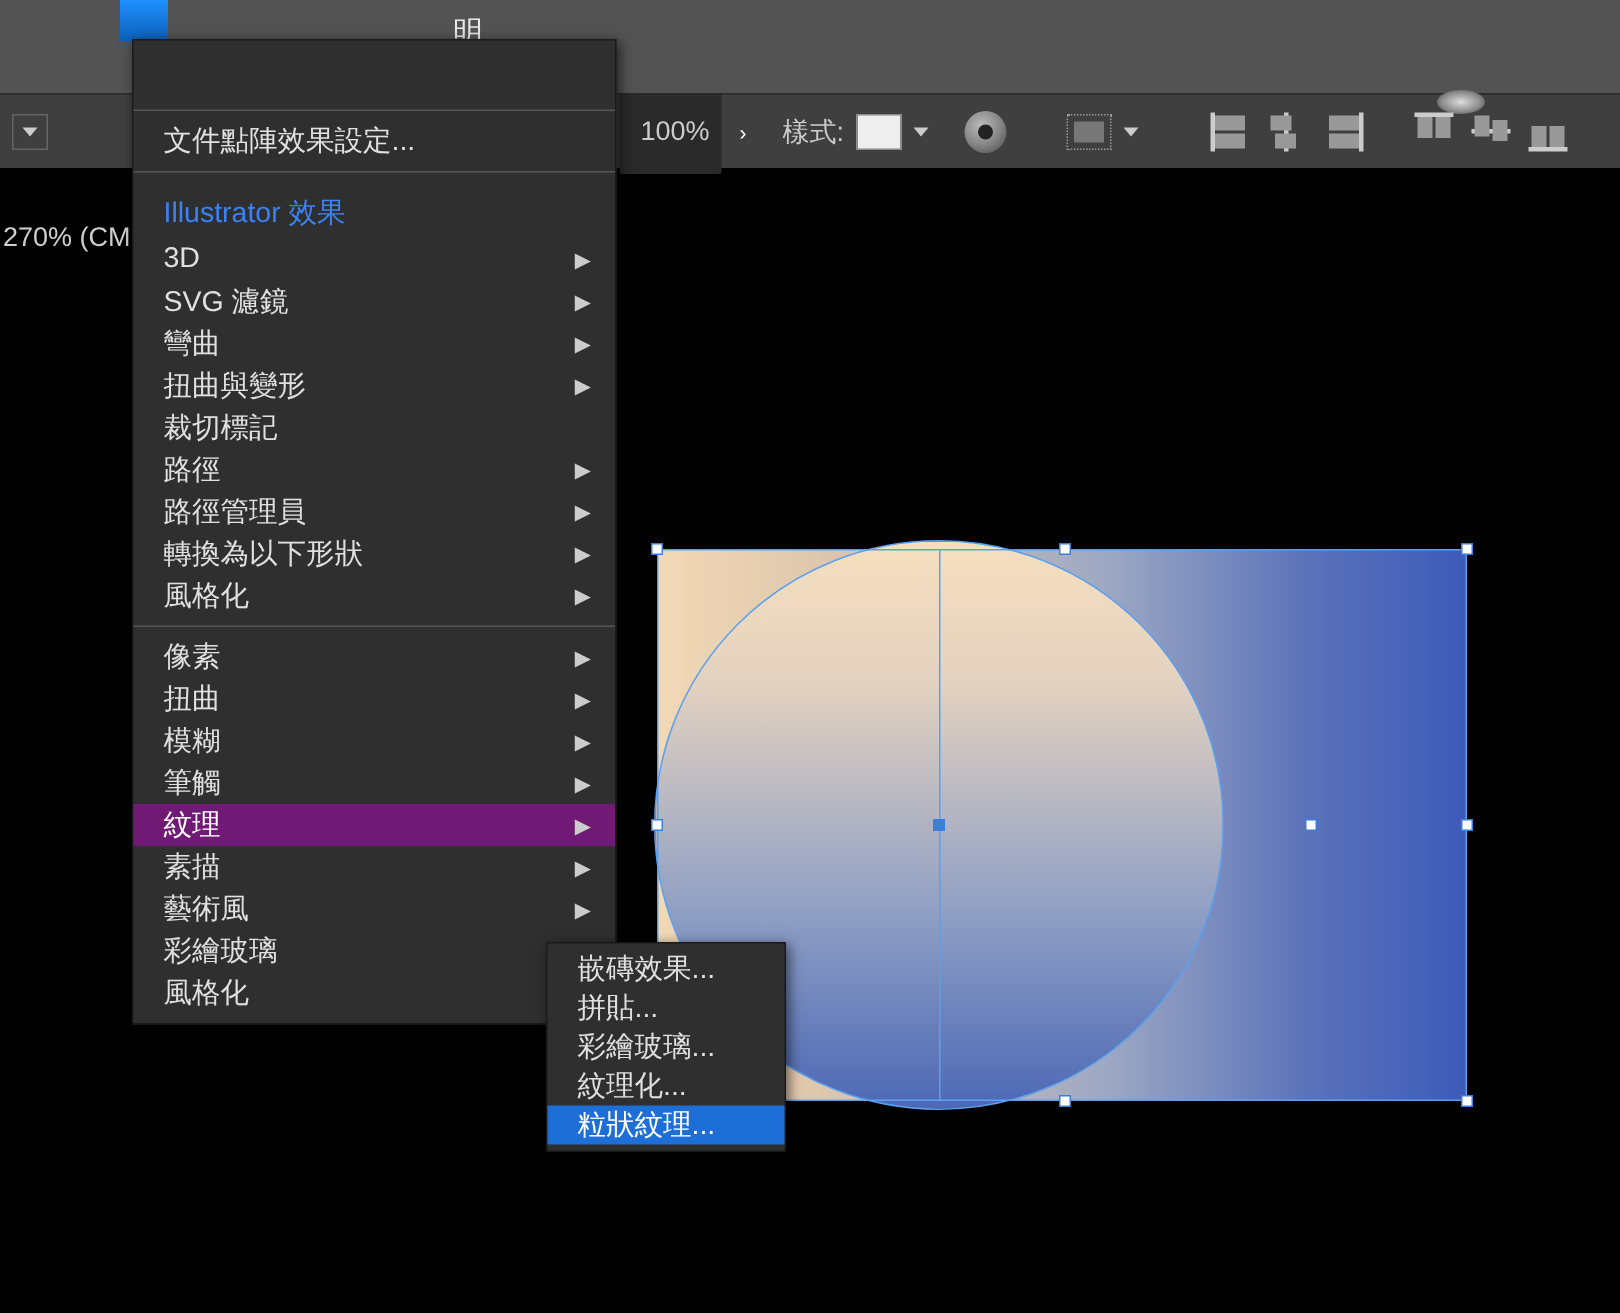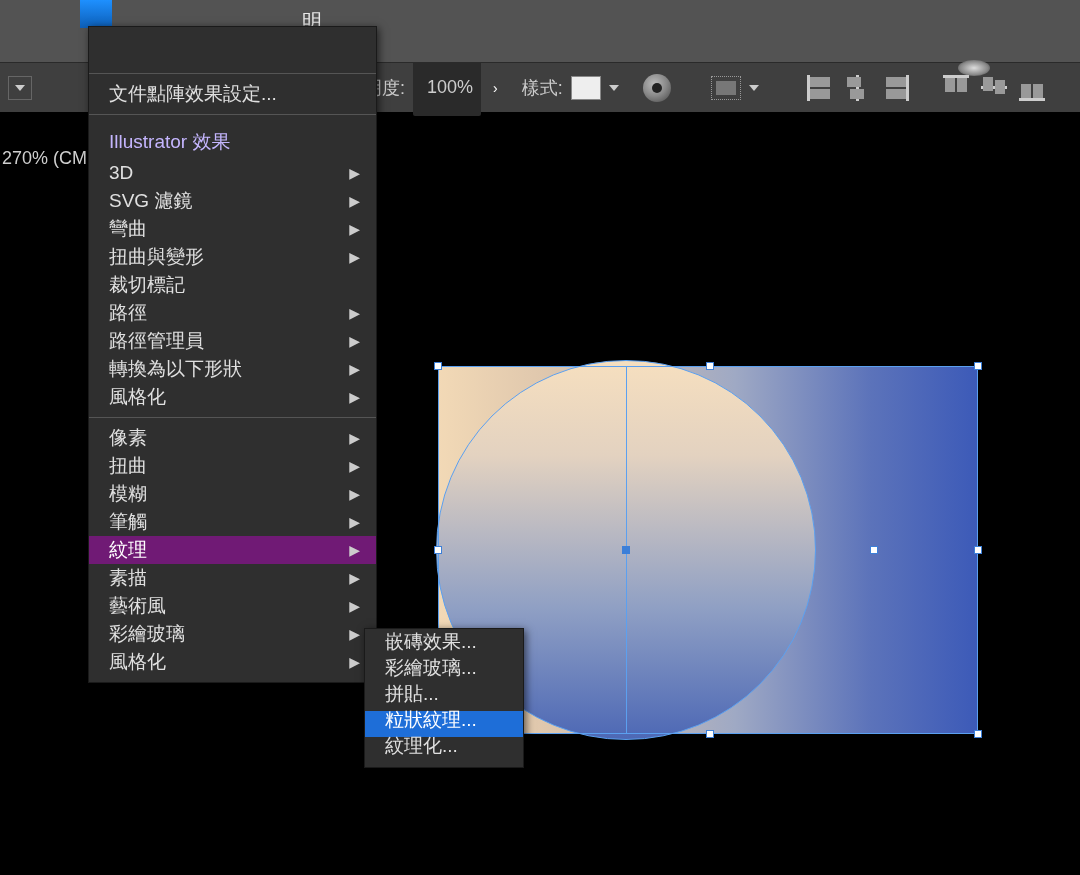--- a/index.html
+++ b/index.html
@@ -44,30 +44,30 @@
     
     .artwork { position: absolute; left: 438px; top: 196px; width: 540px; height: 368px; }
     .main-rect { position: absolute; inset: 0; background: linear-gradient(to right, #f2d9b6 0%, #dfc7ad 20%, #9fa9c4 55%, #5c73ba 80%, #3c5ab8 100%); }
     .circle { position: absolute; left: -2px; top: -6px; width: 380px; height: 380px; border-radius: 50%; background: linear-gradient(to bottom, #f6dfbf 0%, #e3d2c0 25%, #90a0c4 65%, #4d68b5 100%); border: 1px solid #5ba0f0; }
     .selection-outline { position: absolute; inset: 0; border: 1px solid #5ba0f0; }
     .mid-divider { position: absolute; left: 188px; top: 0; bottom: 0; width: 1px; background: #5ba0f0; }
     .handle { position: absolute; width: 8px; height: 8px; background: #fff; border: 1px solid #3c7fd8; }
     .handle.mid { background: #3c7fd8; }
     
     
-    .menu-dropdown { position: absolute; top: 26px; left: 88px; width: 289px; background: #2f2f2f; border: 1px solid #1a1a1a; box-shadow: 2px 2px 8px rgba(0,0,0,0.6); color: #e0e0e0; font-size: 19px; padding-bottom: 6px; z-index: 100; }
+    .menu-dropdown { position: absolute; top: 26px; left: 88px; width: 323px; background: #2f2f2f; border: 1px solid #1a1a1a; box-shadow: 2px 2px 8px rgba(0,0,0,0.6); color: #e0e0e0; font-size: 19px; padding-bottom: 6px; z-index: 100; }
     .menu-item { padding: 4px 16px 4px 20px; cursor: default; display: flex; justify-content: space-between; align-items: center; height: 28px; }
     .menu-item.with-shortcut { color: #ddd; }
     .menu-item.highlighted { background: #701a75; color: #fff; }
     .menu-sep { height: 1px; background: #555; margin: 6px 0; }
     .submenu-arrow { margin-left: auto; padding-left: 12px; color: #ccc; font-size: 14px; }
-    .section-header { color: #c4b5fd; padding: 8px 16px 4px 20px; font-size: 19px; }
+    .section-header { color: #3b82f6; padding: 8px 16px 4px 20px; font-size: 19px; }
     
     .submenu { position: absolute; top: 628px; left: 364px; width: 160px; background: #2f2f2f; border: 1px solid #1a1a1a; box-shadow: 2px 2px 8px rgba(0,0,0,0.6); color: #e0e0e0; font-size: 19px; z-index: 101; padding: 4px 0; }
-    .submenu .menu-item { height: 26px; align-items: flex-end; }
+    .submenu .menu-item { height: 26px; }
     .submenu .menu-item.highlighted { background: #1e6ed8; }
     
     .chevron-right-small { margin-left: 4px; font-size: 14px; color: #fff; }
     .fill-placeholder { flex: 0 0 280px; }
   </style>
 </head>
 <body>
 
 <div class="top-toolbar">
   <div class="menu-indicator"></div>
@@ -215,25 +215,25 @@
       </div>
     </div>
 </div>
 
 <div class="submenu">
   <div id="sub-items">
       <div class="menu-item">
         <span>嵌磚效果...</span>
       </div>
       <div class="menu-item">
+        <span>拼貼...</span>
+      </div>
+      <div class="menu-item">
         <span>彩繪玻璃...</span>
       </div>
       <div class="menu-item">
-        <span>拼貼...</span>
+        <span>紋理化...</span>
       </div>
       <div class="menu-item highlighted">
         <span>粒狀紋理...</span>
       </div>
-      <div class="menu-item">
-        <span>紋理化...</span>
-      </div>
     </div>
 </div>
 
 </body></html>

